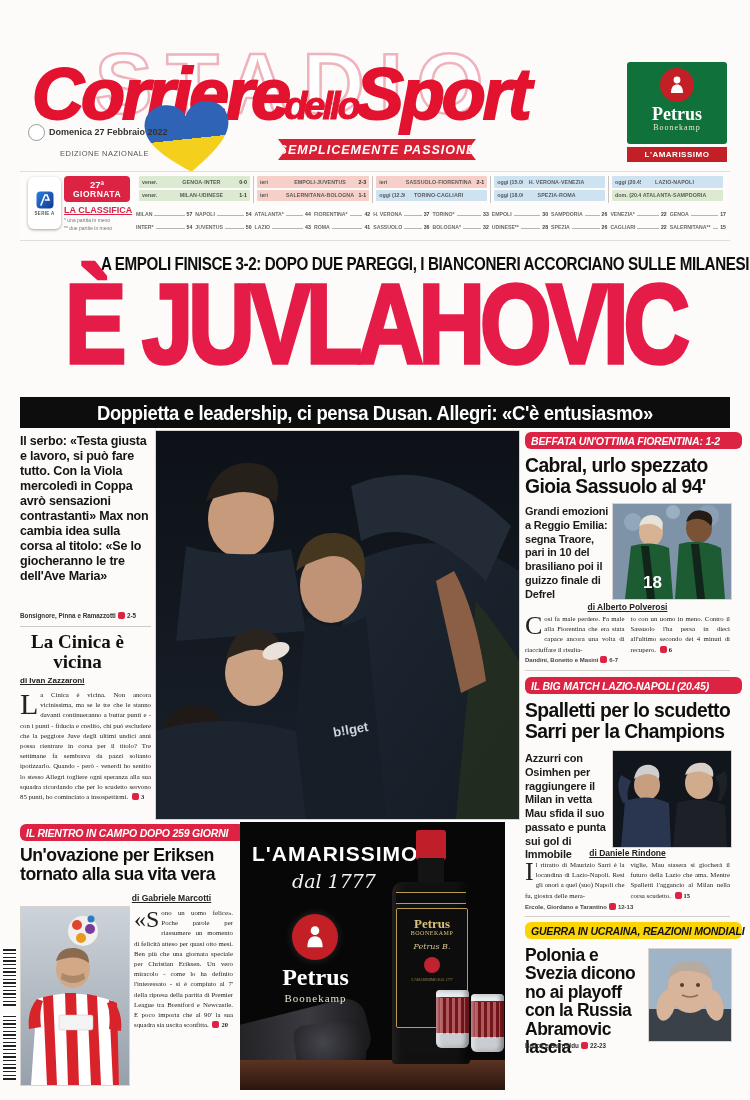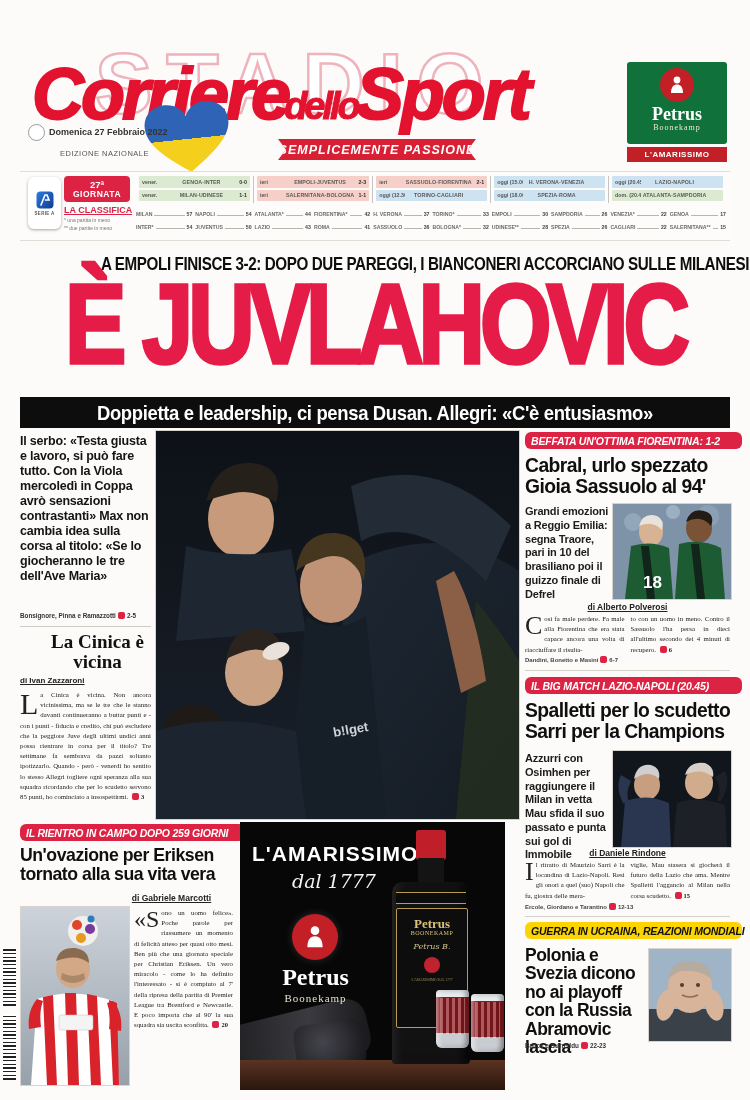--- a/index.html
+++ b/index.html
@@ -73,21 +73,21 @@
     transform:scale(1.0,1.22);transform-origin:top center;white-space:nowrap;}
   .subhead-bar{left:20px;top:397px;width:710px;height:31px;background:#0d0d0d;display:flex;align-items:center;justify-content:center;}
   .subhead-text{color:#fff;font-size:21px;font-weight:700;letter-spacing:-.4px;transform:scaleX(.88);white-space:nowrap;}
 
   
   .standfirst-left{left:20px;top:434px;width:131px;font-size:12.5px;line-height:1.2;font-weight:700;color:#141414;letter-spacing:-.2px;}
   .byline-sm{font-size:6.3px;font-weight:700;color:#333;}
   .chip{display:inline-block;width:7px;height:7px;background:#dc2343;border-radius:2px;vertical-align:-1px;margin:0 2px;}
   .lead-byline{left:20px;top:612px;width:131px;}
   .cinica-rule{left:20px;top:626px;width:131px;border-top:1px solid #cfcac4;}
-  .cinica-title{left:32px;top:632px;width:131px;text-align:center;font-family:"Liberation Serif",serif;
+  .cinica-title{left:12px;top:632px;width:131px;text-align:center;font-family:"Liberation Serif",serif;
     font-weight:700;font-size:19px;line-height:1.05;color:#111;}
   .cinica-byline{left:20px;top:676px;width:131px;text-align:left;font-size:8px;font-weight:700;color:#222;text-decoration:underline;}
   .serif-body{font-family:"Liberation Serif",serif;font-size:6.8px;line-height:1.5;color:#222;text-align:justify;}
   .cinica-body{left:20px;top:690px;width:131px;}
   .dropcap{float:left;font-family:"Liberation Serif",serif;font-weight:400;font-size:26px;line-height:.8;padding:2px 2px 0 0;color:#222;}
   .photo-frame{border:1px solid #d8d3cc;}
 
   
   .rc{left:525px;width:205px;}
   .label-bar{height:17px;background:#dc2343;color:#fff;display:flex;align-items:center;padding:0 6px;

